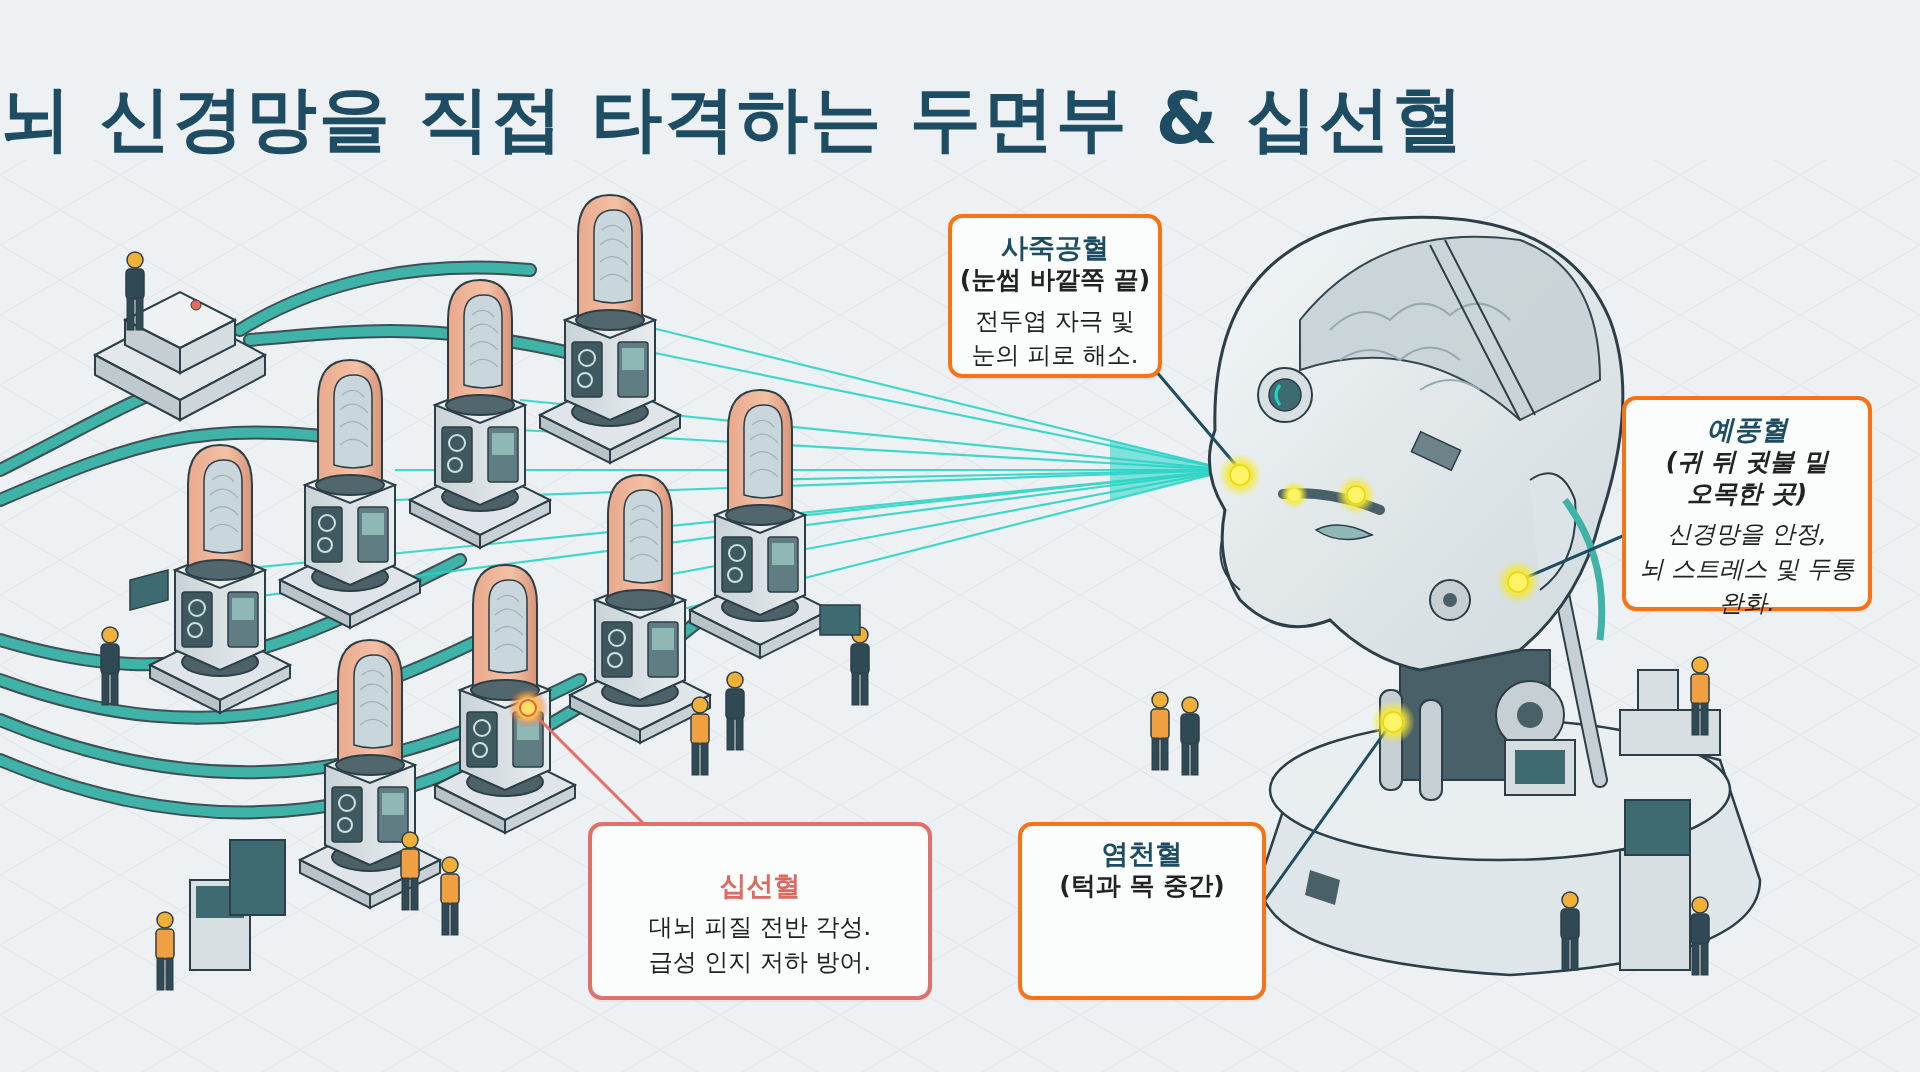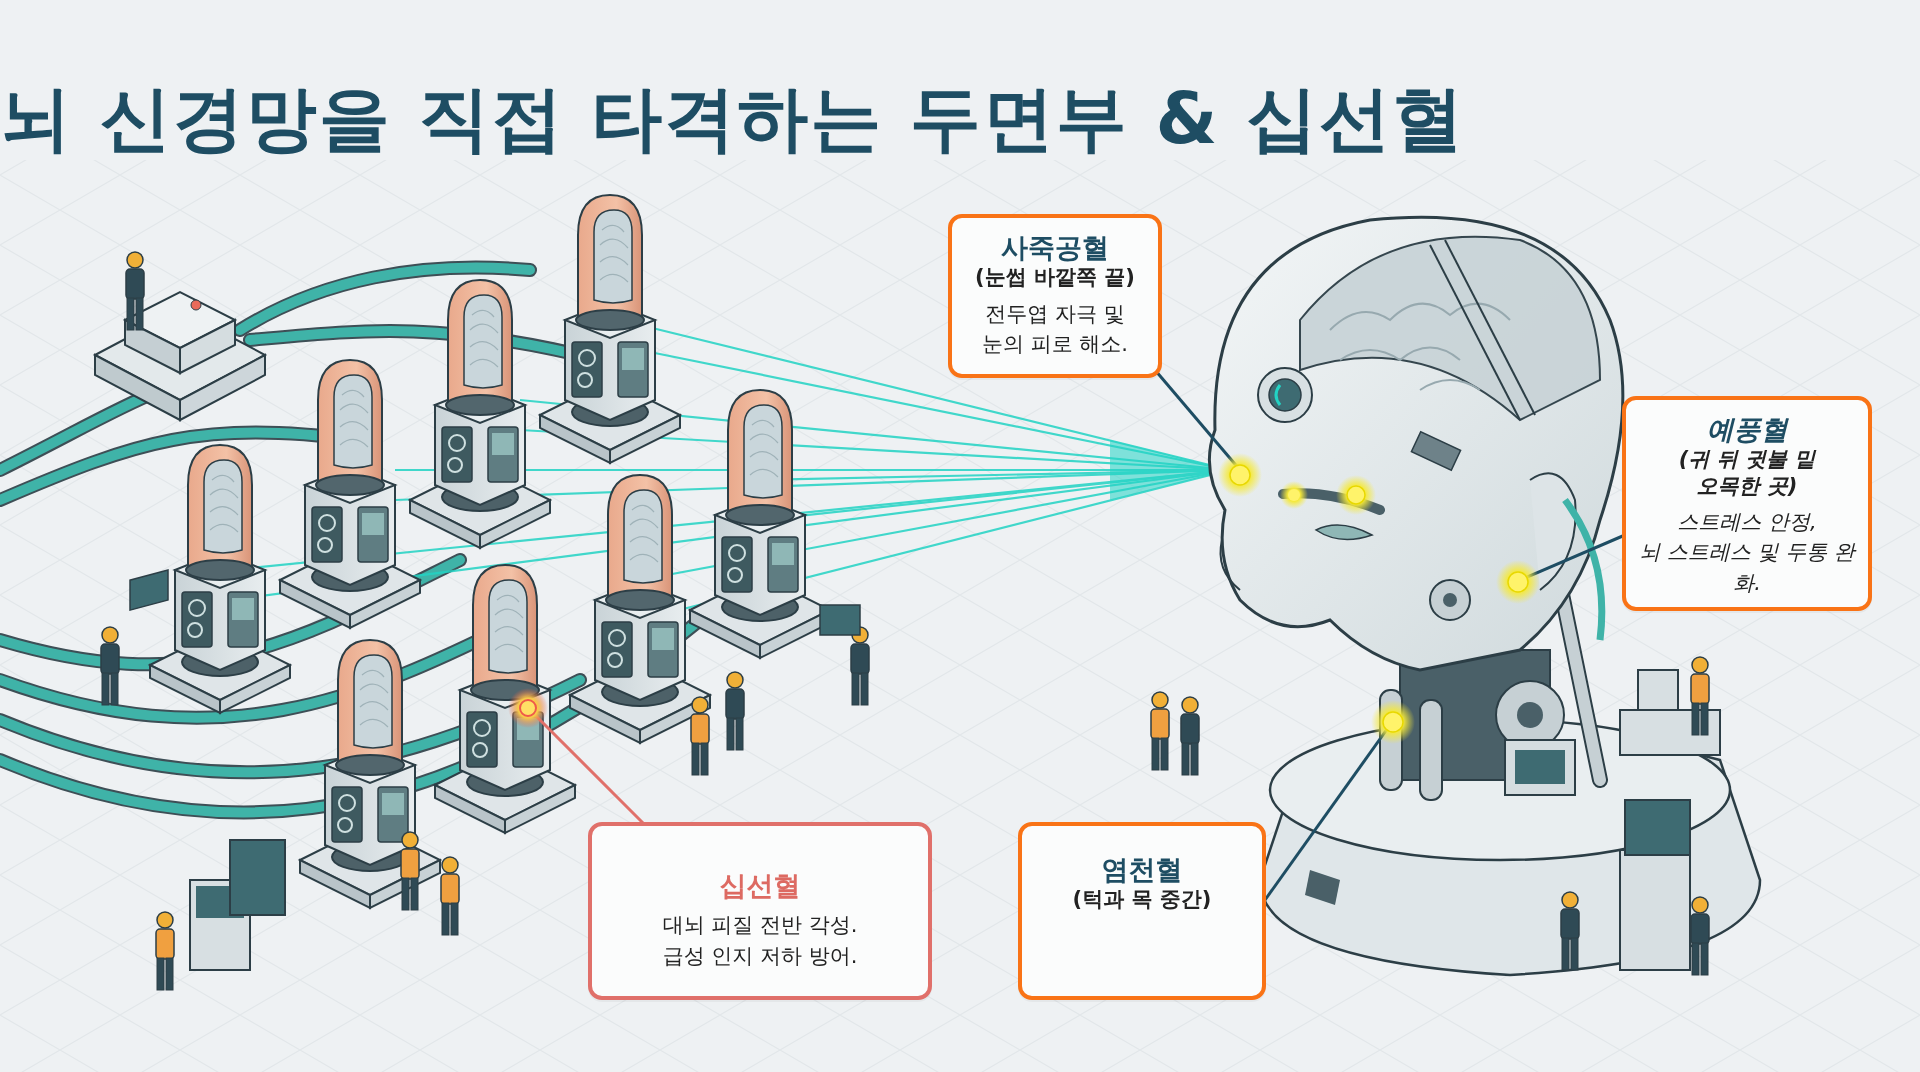--- a/index.html
+++ b/index.html
@@ -3,22 +3,22 @@
 <meta charset="utf-8">
 <style>
   html,body{margin:0;padding:0;}
   body{width:1920px;height:1072px;overflow:hidden;background:#eef1f3;position:relative;font-family:"DejaVu Sans","Liberation Sans",sans-serif;}
   .grid{position:absolute;inset:0;}
   .title{position:absolute;left:0;top:72px;width:1920px;text-align:left;font-size:71px;font-weight:bold;color:#1e4d63;letter-spacing:2px;}
   .callout{position:absolute;background:#fbfcfc;border:4px solid #f97316;border-radius:14px;text-align:center;box-sizing:border-box;box-shadow:0 2px 0 rgba(0,0,0,.04);}
   .callout.red{border-color:#e0706a;}
   .callout .name{font-size:27px;font-weight:bold;color:#1e4d63;line-height:1.2;}
   .callout.red .name{color:#dd6a62;margin-top:28px;}
-  .callout .loc{font-size:21px;font-weight:bold;color:#222;line-height:1.25;}
-  .callout .desc{font-size:21px;color:#222;line-height:1.45;margin-top:8px;}
+  .callout .loc{font-size:25px;font-weight:bold;color:#222;line-height:1.25;}
+  .callout .desc{font-size:24px;color:#222;line-height:1.45;margin-top:8px;}
   svg.illu{position:absolute;left:0;top:0;}
 </style>
 </head>
 <body>
 
 <svg class="grid" width="1920" height="1072" viewBox="0 0 1920 1072">
   <defs>
     <pattern id="iso" width="120" height="70" patternUnits="userSpaceOnUse">
       <path d="M0 35 L60 0 L120 35 L60 70 Z" fill="none" stroke="#dfe4e7" stroke-width="1.2"></path>
     </pattern>
@@ -246,29 +246,29 @@
   </div>
 </div>
 
 <div class="callout" style="left:1622px;top:396px;width:250px;height:215px;padding-top:14px;font-style:italic;">
   <div class="name">예풍혈</div>
   <div class="loc">
     <div>(귀 뒤 귓불 밑</div>
     <div>오목한 곳)</div>
   </div>
   <div class="desc">
-    <div>스트레스 안정,</div>
+    <div>신경망을 안정,</div>
     <div>뇌 스트레스 및 두통 완화.</div>
   </div>
 </div>
 
 <div class="callout red" style="left:588px;top:822px;width:344px;height:178px;padding-top:16px;">
   <div class="name">십선혈</div>
   <div class="desc">
     <div>대뇌 피질 전반 각성.</div>
     <div>급성 인지 저하 방어.</div>
   </div>
 </div>
 
-<div class="callout" style="left:1018px;top:822px;width:248px;height:178px;padding-top:28px;">
+<div class="callout" style="left:1018px;top:822px;width:248px;height:178px;padding-top:12px;">
   <div class="name">염천혈</div>
   <div class="loc">(턱과 목 중간)</div>
 </div>
 
 </body></html>

